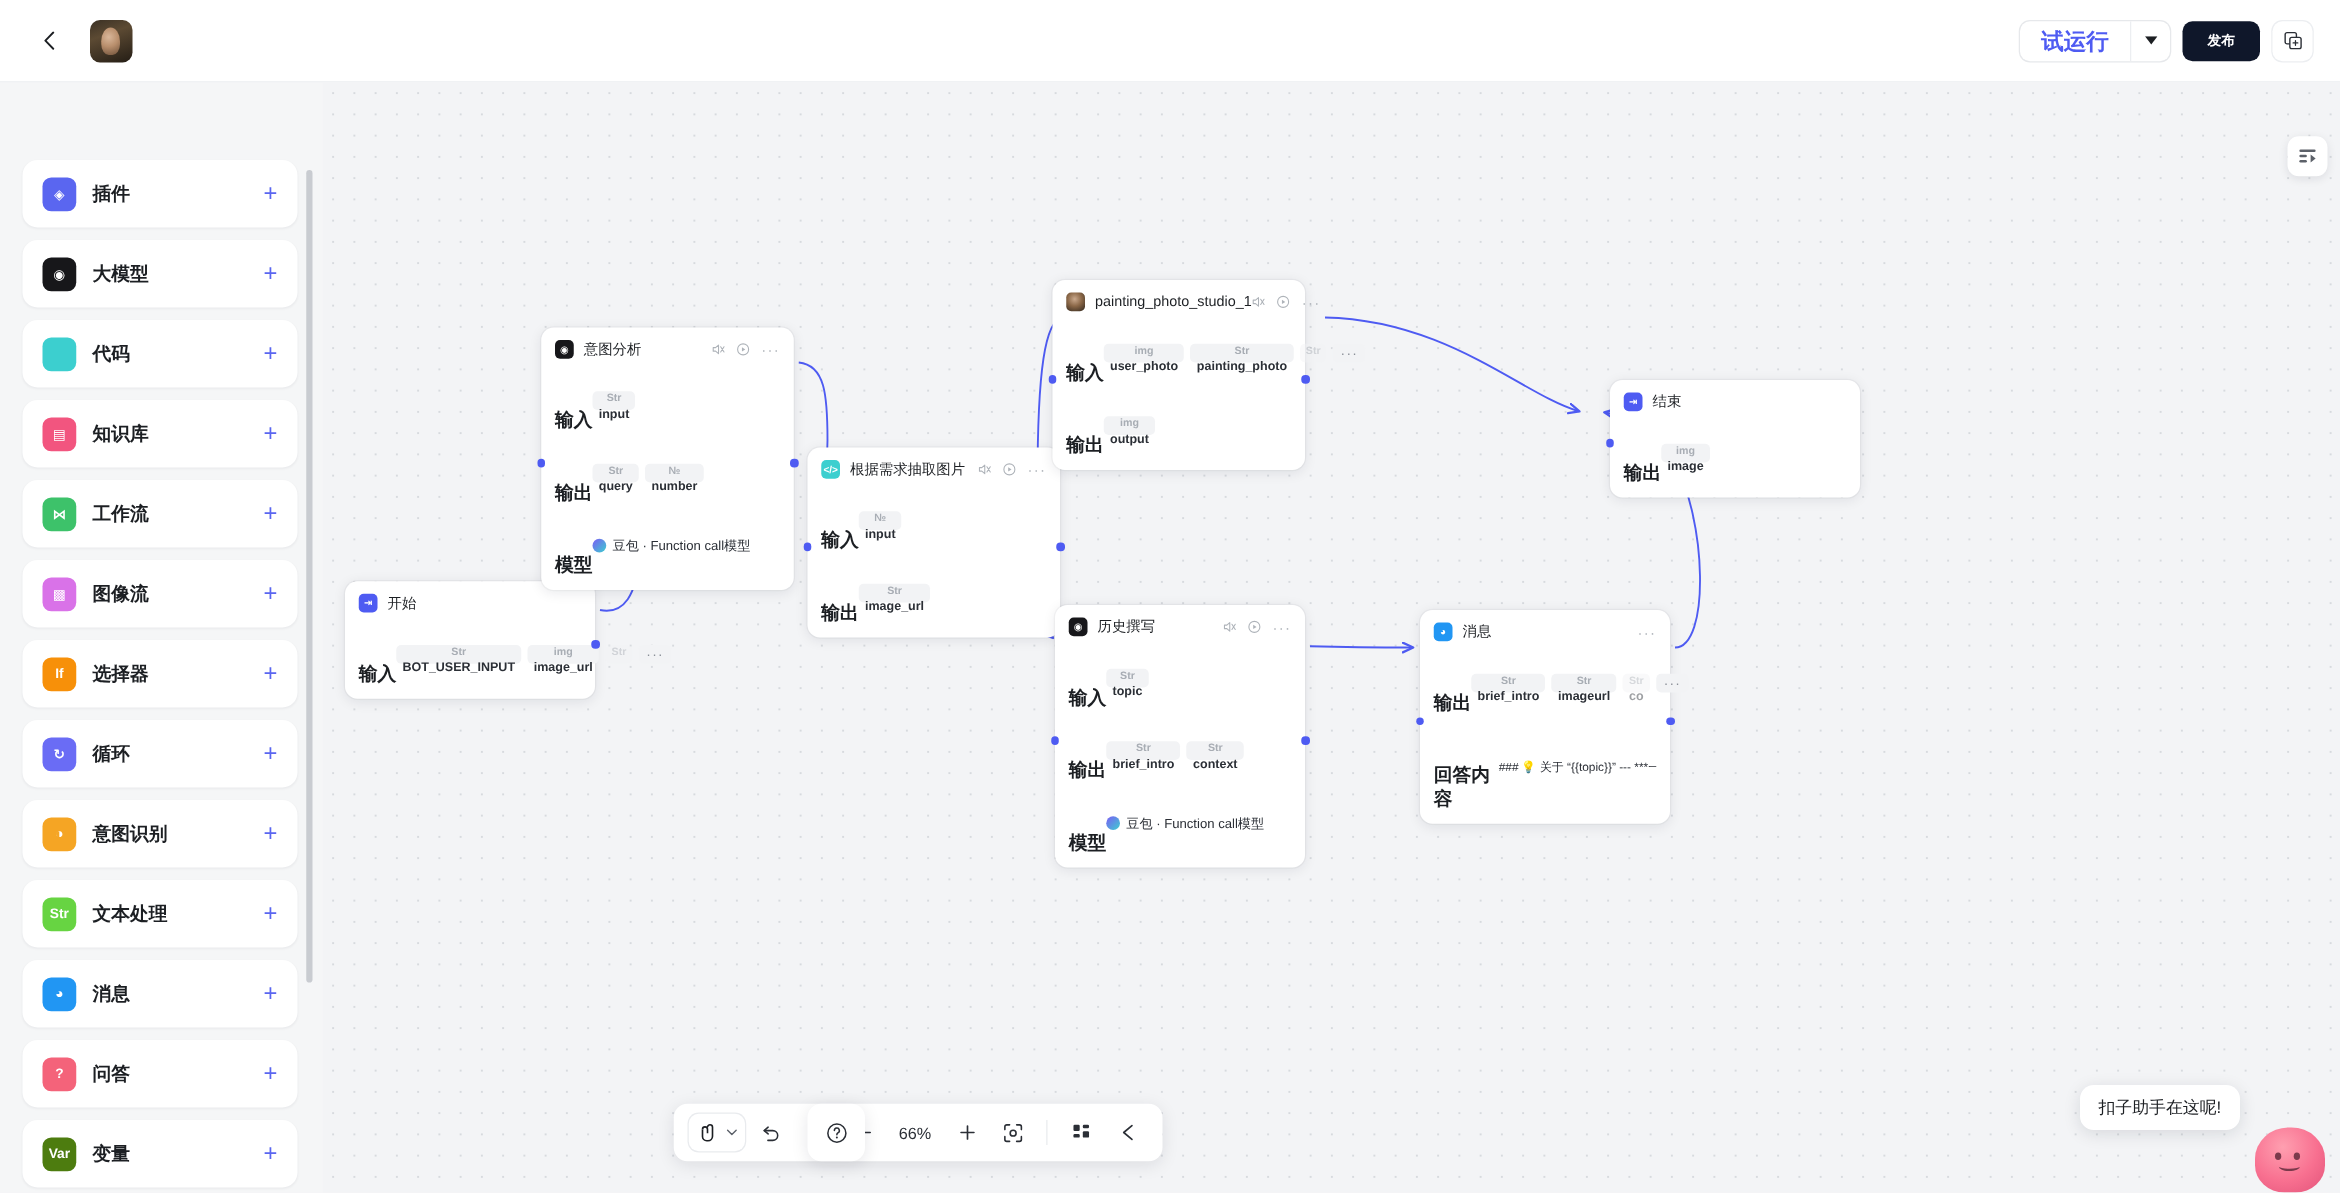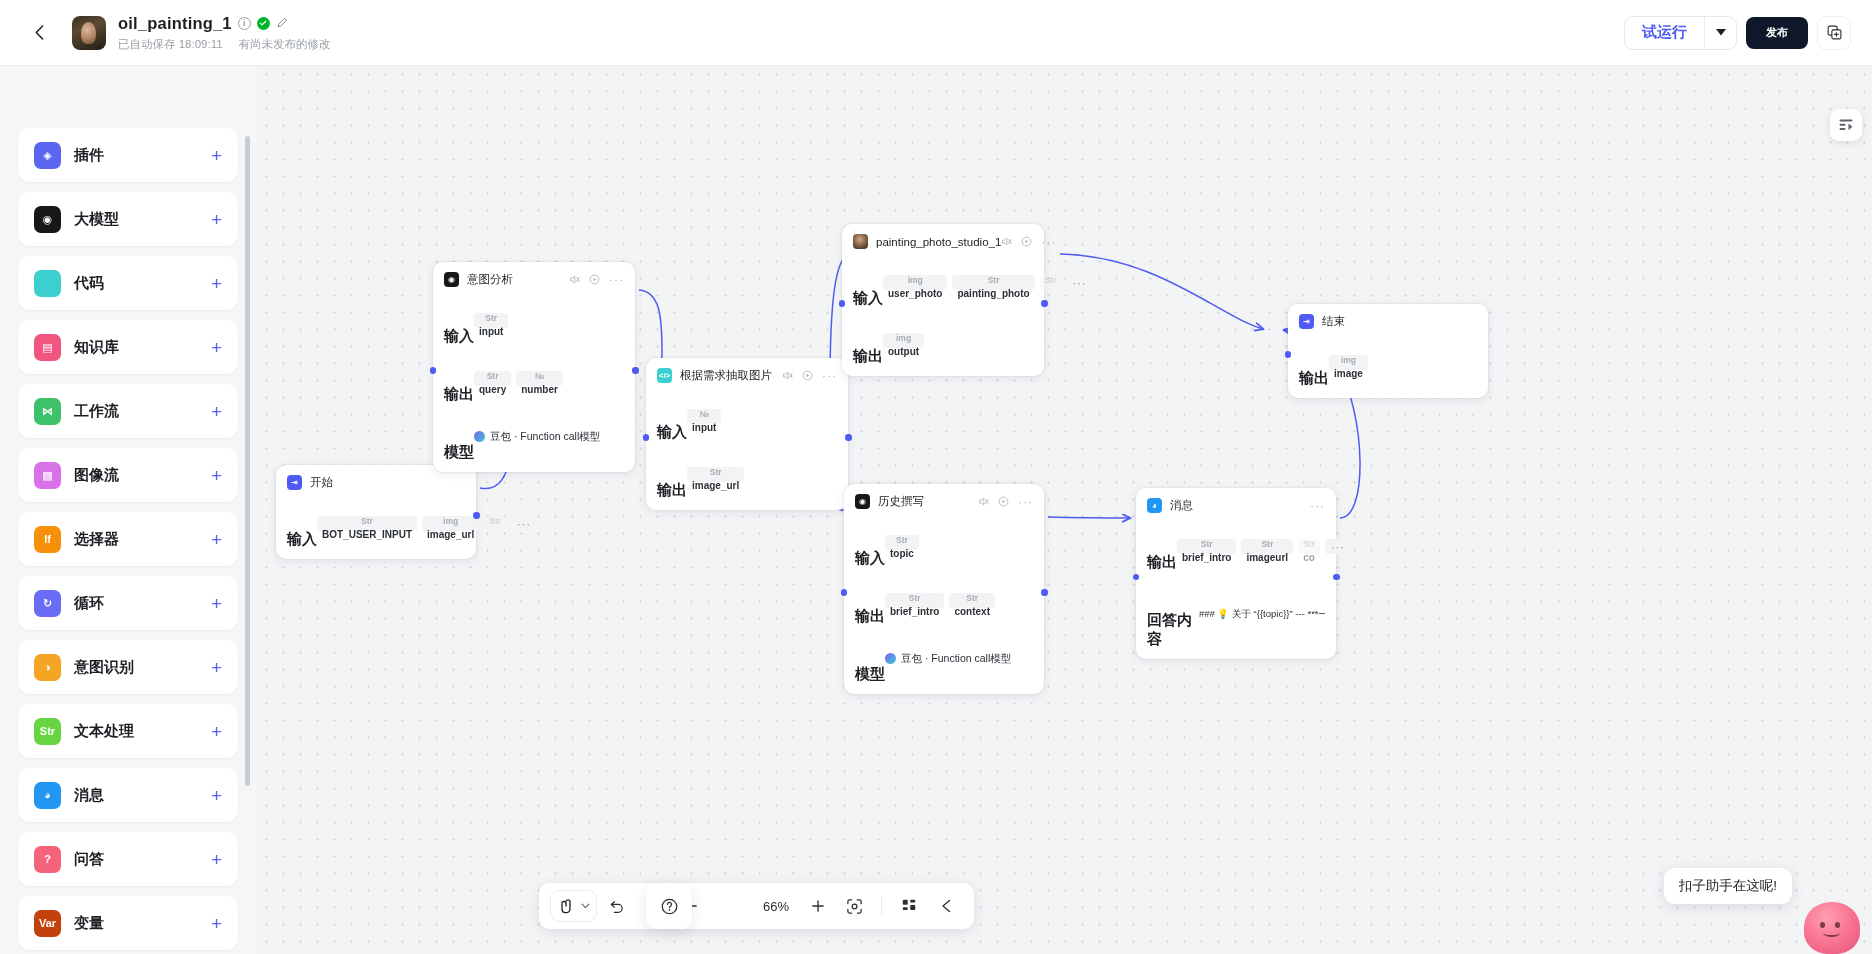--- a/index.html
+++ b/index.html
@@ -29,21 +29,21 @@
   .title-wrap { margin-left: 12px; display:flex; flex-direction:column; justify-content:center; }
   .title-row { display:flex; align-items:center; gap: 6px; height: 20px; }
   .title-text { font-size: 16.5px; font-weight: 700; color: #1c1f23; letter-spacing: .2px; }
   .i-circle { width:13px; height:13px; border-radius:50%; border:1.3px solid #9aa0a6; color:#9aa0a6; font-size:9px; line-height:11px; text-align:center; font-style: normal; font-weight:700;}
   .green-check { width:13px; height:13px; border-radius:50%; background:#00b42a; display:flex; align-items:center; justify-content:center; }
   .edit-ic { color:#7c828a; }
   .subtitle-row { display:flex; align-items:center; gap: 16px; margin-top: 4px; }
   .sub-text { font-size: 11.5px; color: #9aa0a6; }
   .topbar-right { margin-left:auto; display:flex; align-items:center; gap: 10px; margin-right: 22px; }
   .run-group { display:flex; align-items:stretch; height: 32px; border-radius: 8px; background:#fff; box-shadow: 0 0 0 1px #e6e8eb; overflow:hidden; }
-  .run-btn { padding: 0 17px; display:flex; align-items:center; font-size:15px; color:#4e5bf2; font-weight:600; cursor:pointer; }
+  .run-btn { padding: 0 17px; display:flex; align-items:center; font-size:18px; color:#4e5bf2; font-weight:600; cursor:pointer; }
   .run-caret { width:32px; display:flex; align-items:center; justify-content:center; border-left:1px solid #eceef1; cursor:pointer; }
   .publish-btn { height:32px; padding: 0 20px; border-radius:8px; background:#0f172a; color:#fff; font-size:11px; font-weight:700; display:flex; align-items:center; cursor:pointer; }
   .sq-btn { width:32px; height:32px; border-radius:8px; background:#fff; box-shadow:0 0 0 1px #eceef1; display:flex; align-items:center; justify-content:center; cursor:pointer; }
 
   
   .sidebar {
     position:absolute; left:0; top:66px; width:258px; height:888px;
     background:#f5f6f7; z-index: 30;
   }
   .sb-head { display:flex; align-items:center; padding: 16px 22px 8px 18px; }
@@ -99,21 +99,21 @@
 
   
   .toolbar {
     position:absolute; left:-19px; bottom:25px; height:46px;
     background:#fff; border-radius:11px; box-shadow:0 3px 14px rgba(16,24,40,.10);
     display:flex; align-items:center; padding: 0 12px; gap: 4px; margin-left:300px;
   }
   .tb-sel { height:30px; padding:0 6px 0 9px; border-radius:8px; box-shadow:0 0 0 1px #e9ebee; display:flex; align-items:center; gap:8px; cursor:pointer; }
   .tb-btn { width:33px; height:33px; border-radius:8px; display:flex; align-items:center; justify-content:center; color:#2b2f36; cursor:pointer; }
   .tb-btn.dis { color:#c6cbf5; cursor:default; }
-  .zoom-val { font-size:13px; color:#2b2f36; min-width:42px; text-align:center; cursor:pointer;margin-left:44px; }
+  .zoom-val { font-size:13px; color:#2b2f36; min-width:42px; text-align:center; cursor:pointer; }
   .tb-div { width:1px; height:20px; background:#e9ebee; margin: 0 6px; }
   .help-btn { position:absolute; bottom:25px; height:46px; width:46px; background:#fff; border-radius:11px; box-shadow:0 3px 14px rgba(16,24,40,.10); display:flex; align-items:center; justify-content:center; cursor:pointer; }
 
   
   .assist-bubble {
     position:absolute; right: 80px; bottom: 50px; background:#fff; border-radius:11px;
     padding: 9px 15px; font-size:13.5px; color:#1c1f23; box-shadow:0 3px 14px rgba(16,24,40,.12);
     white-space:nowrap;
   }
   .assist-blob {
@@ -130,40 +130,20 @@
 </head>
 <body>
 
 <div class="topbar">
   <div class="back-btn">
     <svg width="9" height="15" viewBox="0 0 9 15">
       <path d="M7.6 1 1.3 7.5 7.6 14" stroke="#1c1f23" stroke-width="1.5" fill="none" stroke-linecap="round" stroke-linejoin="round"></path>
     </svg>
   </div>
   <div class="app-avatar"></div>
-  <div class="title-wrap">
-    <div class="title-row">
-      <span class="title-text">oil_painting_1</span>
-      <i class="i-circle">i</i>
-      <span class="green-check">
-        <svg width="8" height="8" viewBox="0 0 10 10">
-            <path d="M1.6 5.2 3.9 7.4 8.4 2.8" stroke="#fff" stroke-width="1.6" fill="none" stroke-linecap="round" stroke-linejoin="round"></path>
-          </svg>
-      </span>
-      <span class="edit-ic">
-        <svg width="12" height="12" viewBox="0 0 14 14">
-            <path d="M2 12h3.2l6.1-6.1a1.6 1.6 0 0 0-2.3-2.3L3 9.7V12z" stroke="#7c828a" stroke-width="1.1" fill="none" stroke-linejoin="round"></path>
-          </svg>
-      </span>
-    </div>
-    <div class="subtitle-row">
-      <span class="sub-text">已自动保存 18:09:11</span>
-      <span class="sub-text">有尚未发布的修改</span>
-    </div>
-  </div>
   <div class="topbar-right">
     <div class="run-group">
       <div class="run-btn">试运行</div>
       <div class="run-caret">
         <svg width="10" height="7" viewBox="0 0 10 7">
             <path d="M0 0h10L5 6.5z" fill="#1c1f23"></path>
           </svg>
       </div>
     </div>
     <div class="publish-btn">发布</div>
@@ -233,21 +213,21 @@
         <span class="sb-ic" style="background:#2196f3">◕</span>
         <span class="sb-label">消息</span>
         <span class="sb-plus">+</span>
       </div>
       <div class="sb-item">
         <span class="sb-ic" style="background:#f4637a">?</span>
         <span class="sb-label">问答</span>
         <span class="sb-plus">+</span>
       </div>
       <div class="sb-item">
-        <span class="sb-ic" style="background:#c2410c">Var</span>
+        <span class="sb-ic" style="background:#4d7c0f">Var</span>
         <span class="sb-label">变量</span>
         <span class="sb-plus">+</span>
       </div>
     </div>
   <div class="sb-scroll"></div>
 </div>
 
 <div class="canvas">
   <svg class="edges">
     <defs>

